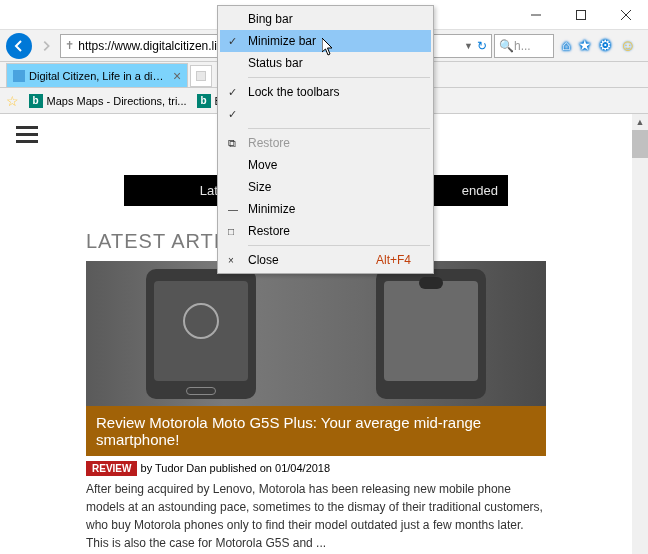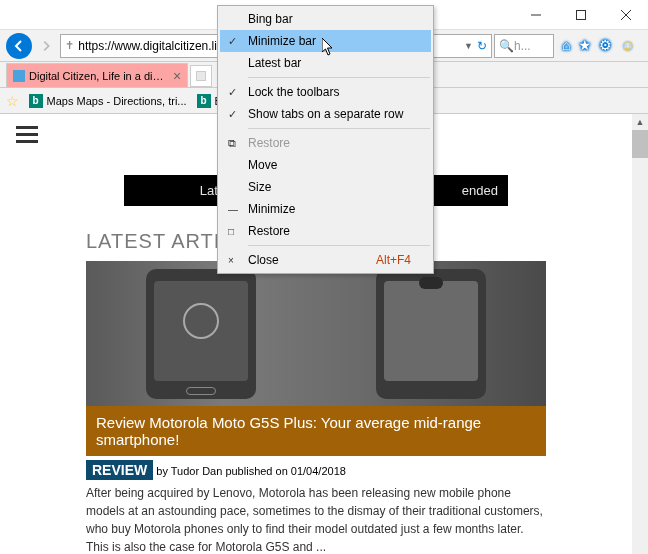--- a/index.html
+++ b/index.html
@@ -19,21 +19,21 @@
   .addressbar .lock { color: #888; font-size: 11px; }
   .addressbar .url { flex: 1; white-space: nowrap; overflow: hidden; font-size: 12px; }
   .searchbox { width: 60px; height: 24px; background: #fff; border: 1px solid #aaa; display: flex; align-items: center; padding: 0 4px; overflow: hidden; }
   .righticons { display: flex; gap: 8px; padding: 0 6px; }
   .righticons span { color: #fff; font-size: 14px; text-shadow: 0 0 2px #0078d7; }
   .righticons .smiley { color: #ffc83d; font-size: 16px; }
   .righticons span.white-icon { color: #fff; filter: drop-shadow(0 0 1px #0078d7) drop-shadow(0 0 1px #0078d7); }
   
   
   .tabstrip { height: 26px; background: #f2f2f2; display: flex; align-items: flex-end; padding: 0 6px; border-bottom: 1px solid #ccc; }
-  .tab { height: 24px; background: #fca5a5; border: 1px solid #ccc; border-bottom: none; padding: 2px 6px; display: flex; align-items: center; gap: 4px; font-size: 11px; max-width: 190px; margin-top: 20px; }
+  .tab { height: 24px; background: #7dd3fc; border: 1px solid #ccc; border-bottom: none; padding: 2px 6px; display: flex; align-items: center; gap: 4px; font-size: 11px; max-width: 190px; margin-top: 20px; }
   .tab .favicon { width: 14px; height: 14px; background: #4a90d9; display: inline-block; }
   .tab .title { overflow: hidden; white-space: nowrap; text-overflow: ellipsis; max-width: 140px; }
   .tab .close { font-size: 14px; color: #666; }
   .newtab { width: 22px; height: 22px; border: 1px solid #ccc; background: #fff; margin-left: 2px; display:flex; align-items:center; justify-content:center; }
   
   
   .favbar { height: 26px; background: #f2f2f2; display: flex; align-items: center; padding: 0 6px; gap: 10px; border-bottom: 1px solid #ccc; }
   .favitem { display: flex; align-items: center; gap: 4px; font-size: 11px; }
   .favicon-star { color: #ffc83d; font-size: 14px; }
   .favicon-bing { width: 14px; height: 14px; background: #008373; color: #fff; display:inline-flex; align-items:center; justify-content:center; font-size:10px; font-weight:bold; }
@@ -57,21 +57,21 @@
   .article-img { width: 460px; height: 145px; background: linear-gradient(90deg, #5a5a5a 0%, #7a7a7a 30%, #6a6a6a 60%, #4a4a4a 100%); position: relative; display:flex; align-items:center; justify-content:space-around; }
   .phone { width: 110px; height: 130px; background: #3a3a3a; border-radius: 10px; position: relative; }
   .phone::before { content:""; position:absolute; top:12px; left:8px; right:8px; bottom:18px; background:#555; border-radius:4px; }
   .phone.back::before { background:#6a6a6a; }
   .phone.back::after { content:""; position:absolute; top:8px; left:50%; transform:translateX(-50%); width:24px; height:12px; background:#2a2a2a; border-radius:6px; }
   .phone .clocklogo { position:absolute; top:40%; left:50%; transform:translate(-50%,-50%); width:36px; height:36px; border:2px solid #aaa; border-radius:50%; z-index:2; }
   .phone .homebtn { position:absolute; bottom:4px; left:50%; transform:translateX(-50%); width:30px; height:8px; border:1px solid #888; border-radius:4px; }
   
   .article-title { background: #a16207; color: #fff; padding: 8px 10px; font-size: 15px; font-weight: 300; }
   .article-meta { padding: 6px 0; font-size: 11px; }
-  .review-badge { background: #0c4a6e; color: #fff; padding: 2px 6px; font-size: 14px; font-weight: bold; }
+  .review-badge { background: #b91c1c; color: #fff; padding: 2px 6px; font-size: 10px; font-weight: bold; }
   .article-body { font-size: 12px; line-height: 1.5; color: #333; }
   
   
   .contextmenu { position: absolute; top: 5px; left: 217px; width: 217px; background: #f0f0f0; border: 1px solid #b0b0b0; box-shadow: 2px 2px 4px rgba(0,0,0,0.2); font-size: 12px; z-index: 100; padding: 2px; }
   .menuitem { display: flex; align-items: center; height: 22px; padding: 0 20px 0 28px; position: relative; }
   .menuitem.highlight { background: #90c8f6; }
   .menuitem.disabled { color: #999; }
   .menuitem .check { position: absolute; left: 8px; font-size: 11px; color: #333; }
   .menuitem .mark { position: absolute; left: 8px; font-size: 10px; color: #333; }
   .menuitem .shortcut { margin-left: auto; color: #c2410c; }
@@ -187,30 +187,29 @@
 
 <div class="contextmenu">
   <div class="menuitem">
     <span>Bing bar</span>
   </div>
   <div class="menuitem highlight">
     <span class="check">✓</span>
     <span>Minimize bar</span>
   </div>
   <div class="menuitem">
-    <span>Latest bar</span>
+    <span>Status bar</span>
   </div>
   <div class="menusep"></div>
   <div class="menuitem">
     <span class="check">✓</span>
     <span>Lock the toolbars</span>
   </div>
   <div class="menuitem">
     <span class="check">✓</span>
-    <span>Show tabs on a separate row</span>
   </div>
   <div class="menusep"></div>
   <div class="menuitem disabled">
     <span class="mark" style="font-size:11px;">⧉</span>
     <span>Restore</span>
   </div>
   <div class="menuitem">
     <span>Move</span>
   </div>
   <div class="menuitem">

